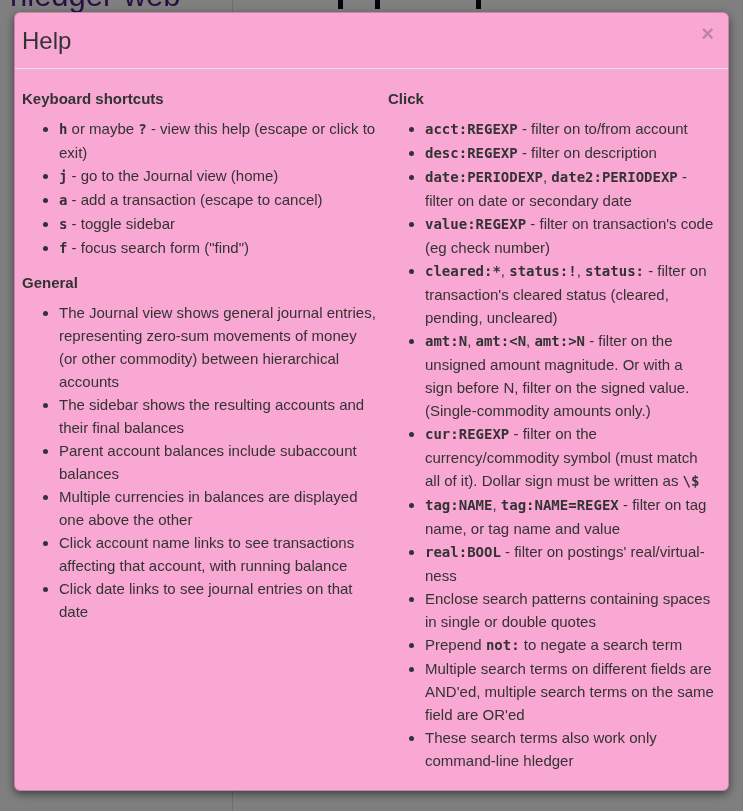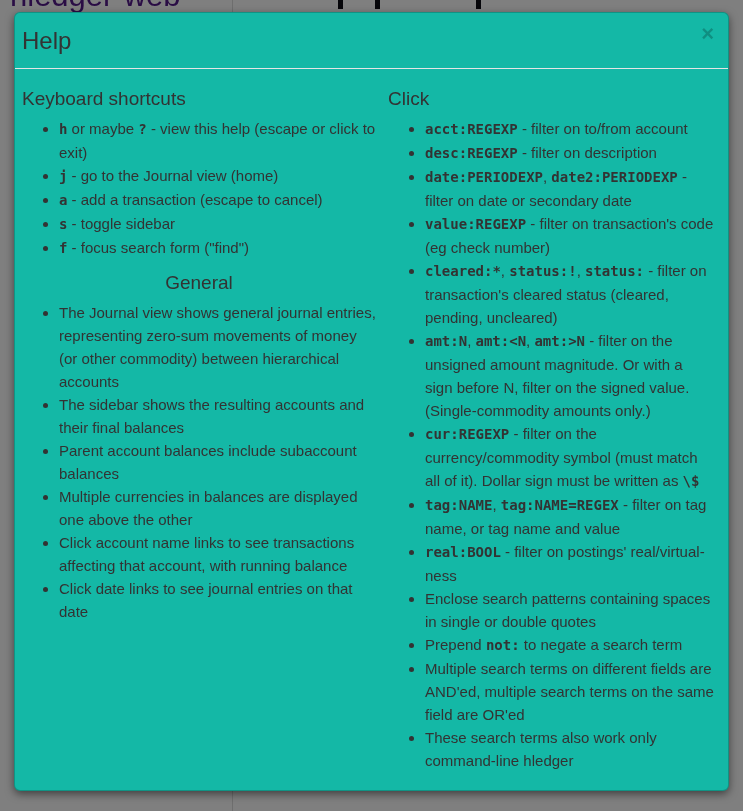--- a/index.html
+++ b/index.html
@@ -27,21 +27,21 @@
   .frag-2 { left: 375px; }
   .frag-3 { left: 476px; }
 
   
   .backdrop { position: absolute; inset: 0; background: rgba(0,0,0,0.5); }
 
   
   .modal {
     position: absolute; left: 14px; top: 12px;
     width: 715px; height: 779px;
-    background: #14b8a6;
+    background: #f9a8d4;
     border: 1px solid rgba(0,0,0,0.2);
     border-radius: 6px;
     box-shadow: 0 3px 9px rgba(0,0,0,0.5);
     overflow: hidden;
   }
   .modal-header {
     position: relative;
     padding: 13px 15px 12px 7px;
     border-bottom: 1px solid #e5e5e5;
   }
@@ -60,25 +60,25 @@
   }
   .modal-body {
     display: flex;
     align-items: flex-start;
     padding: 21px 14px 0 7px;
   }
   .col-left  { width: 366px; flex: none; padding-right: 12px; }
   .col-right { flex: 1; min-width: 0; }
 
   .sec-heading {
-    font-size: 19px; font-weight: 400; color: #333333;
+    font-size: 15px; font-weight: 700; color: #333333;
     line-height: 18px;
     margin: 0 0 9px 0;
   }
-  .sec-heading + ul + .sec-heading { margin-top: 14px; text-align: center; }
+  .sec-heading + ul + .sec-heading { margin-top: 14px; }
   .help-col ul {
     margin: 0 0 10px 0;
     padding: 0 0 0 37px;
     list-style: disc outside;
   }
   .help-col li {
     font-size: 15px;
     line-height: 23px;
     color: #333333;
   }

